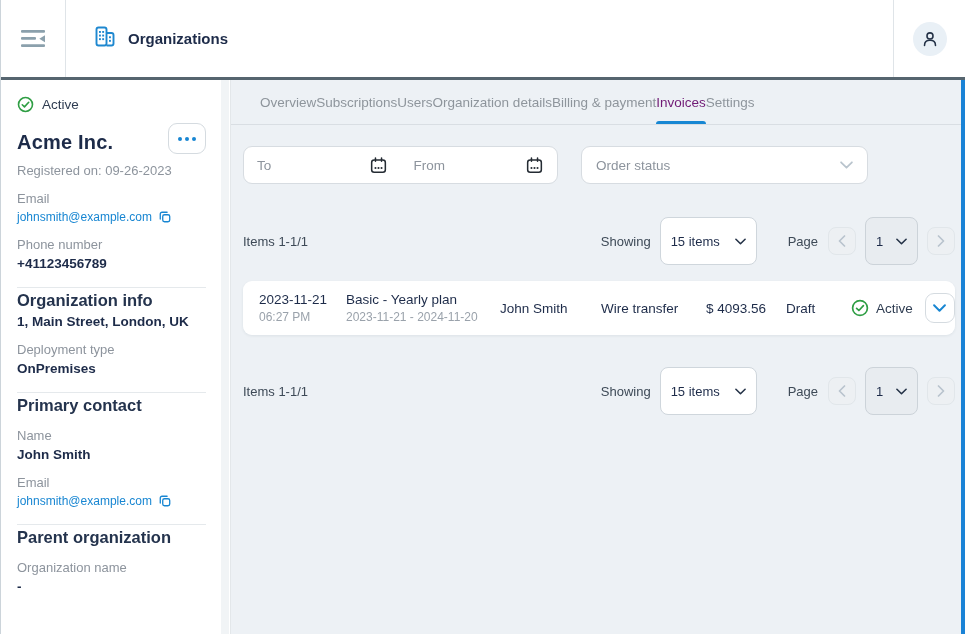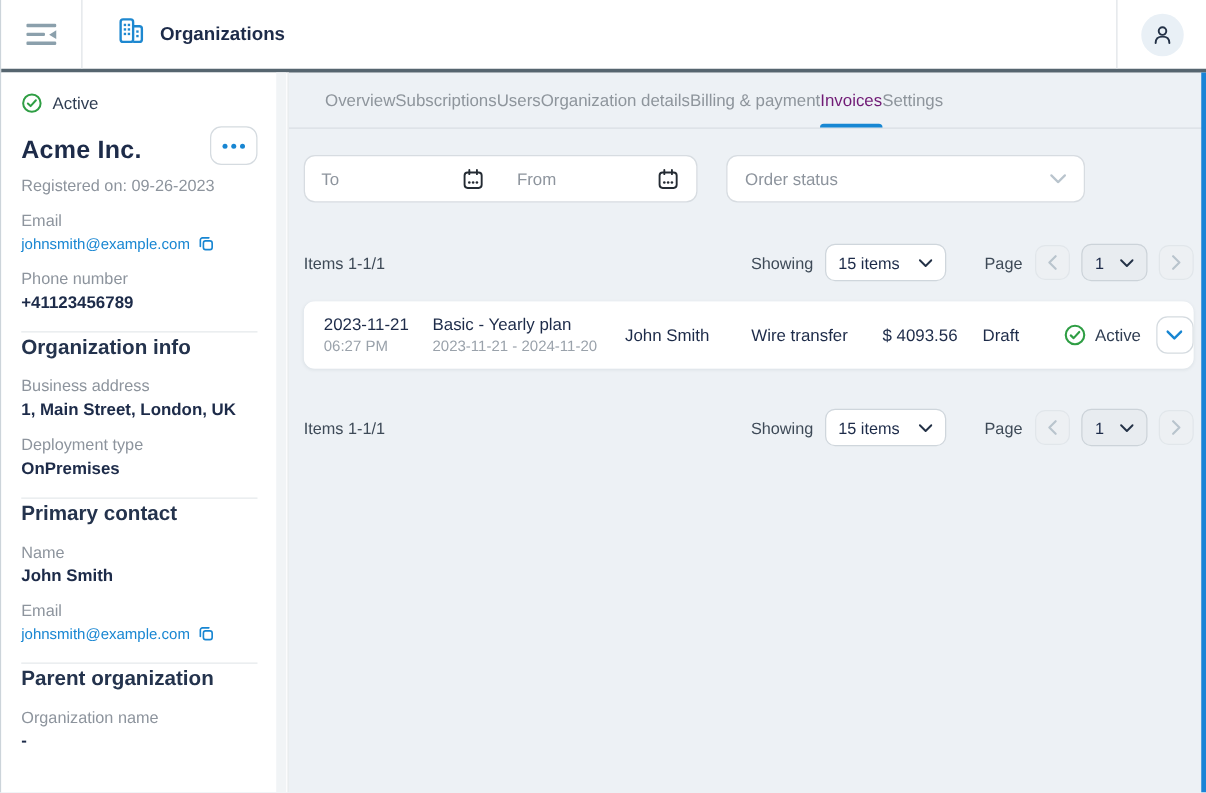--- a/index.html
+++ b/index.html
@@ -3,21 +3,21 @@
 <meta charset="utf-8">
 <style>
   * { margin:0; padding:0; box-sizing:border-box; }
   html,body { width:965px; height:634px; overflow:hidden;
     font-family:"Liberation Sans","DejaVu Sans",sans-serif;
     background:#edf1f5; color:#1d2b49; }
   .app { width:965px; height:634px; display:flex; flex-direction:column;
     border-left:1px solid #ccd4da; }
 
   
-  .header { height:58px; background:#fff; display:flex; align-items:stretch;
+  .header { height:80px; background:#fff; display:flex; align-items:stretch;
     border-bottom:3px solid #56656f; flex:0 0 auto; }
   .menu-zone { width:65px; display:flex; align-items:center; justify-content:center;
     border-right:1px solid #dfe4e8; }
   .menu-btn { width:34px; height:30px; display:flex; align-items:center; justify-content:center;
     background:none; border:none; cursor:pointer; }
   .title-zone { flex:1; display:flex; align-items:center; padding-left:26px; gap:10px; }
   .page-title { font-size:15px; font-weight:bold; color:#1d2b49; }
   .avatar-zone { width:72px; border-left:1px solid #dfe4e8; display:flex;
     align-items:center; justify-content:center; }
   .avatar { width:34px; height:34px; border-radius:50%; background:#e9f0f6;
@@ -73,21 +73,21 @@
     border-radius:9px; display:flex; align-items:center; justify-content:space-between;
     padding:0 14px; cursor:pointer; }
   .select-ph { font-size:13.5px; color:#8d949d; }
 
   .pag-row { display:flex; align-items:center; justify-content:space-between; }
   .pag-top { margin-top:33px; }
   .pag-bottom { margin-top:32px; }
   .items-count { font-size:13px; color:#3e4a57; }
   .pag-right { display:flex; align-items:center; }
   .pag-lbl { font-size:13px; color:#3e4a57; }
-  .mini-select { height:30px; border-radius:8px; display:flex; align-items:center;
+  .mini-select { height:48px; border-radius:8px; display:flex; align-items:center;
     justify-content:space-between; padding:0 10px; font-size:13px; color:#1d2b49;
     cursor:pointer; }
   .size-select { width:97px; background:#fff; border:1px solid #cfd6dc; margin-left:9px; }
   .page-select { width:53px; background:#e8ecf0; border:1px solid #ccd3d9; margin-left:9px; }
   .page-word { margin-left:31px; }
   .nav-btn { width:28px; height:28px; border-radius:8px; background:#edf0f3;
     border:1px solid #e1e6ea; display:flex; align-items:center; justify-content:center;
     margin-left:10px; cursor:default; }
   .nav-btn.next { margin-left:9px; }
 
@@ -182,21 +182,20 @@
           <path d="M2.6 10.4 V4.6 A2 2 0 0 1 4.6 2.6 H10.4" stroke="#1886d2" stroke-width="1.5" stroke-linecap="round"></path>
         </svg>
       </div>
 
       <div class="f-label">Phone number</div>
       <div class="f-value">+41123456789</div>
 
       <div class="divider"></div>
       <h2 class="side-h">Organization info</h2>
 
-      <div class="f-label">Business address</div>
       <div class="f-value">1, Main Street, London, UK</div>
 
       <div class="f-label">Deployment type</div>
       <div class="f-value">OnPremises</div>
 
       <div class="divider"></div>
       <h2 class="side-h">Primary contact</h2>
 
       <div class="f-label">Name</div>
       <div class="f-value">John Smith</div>

